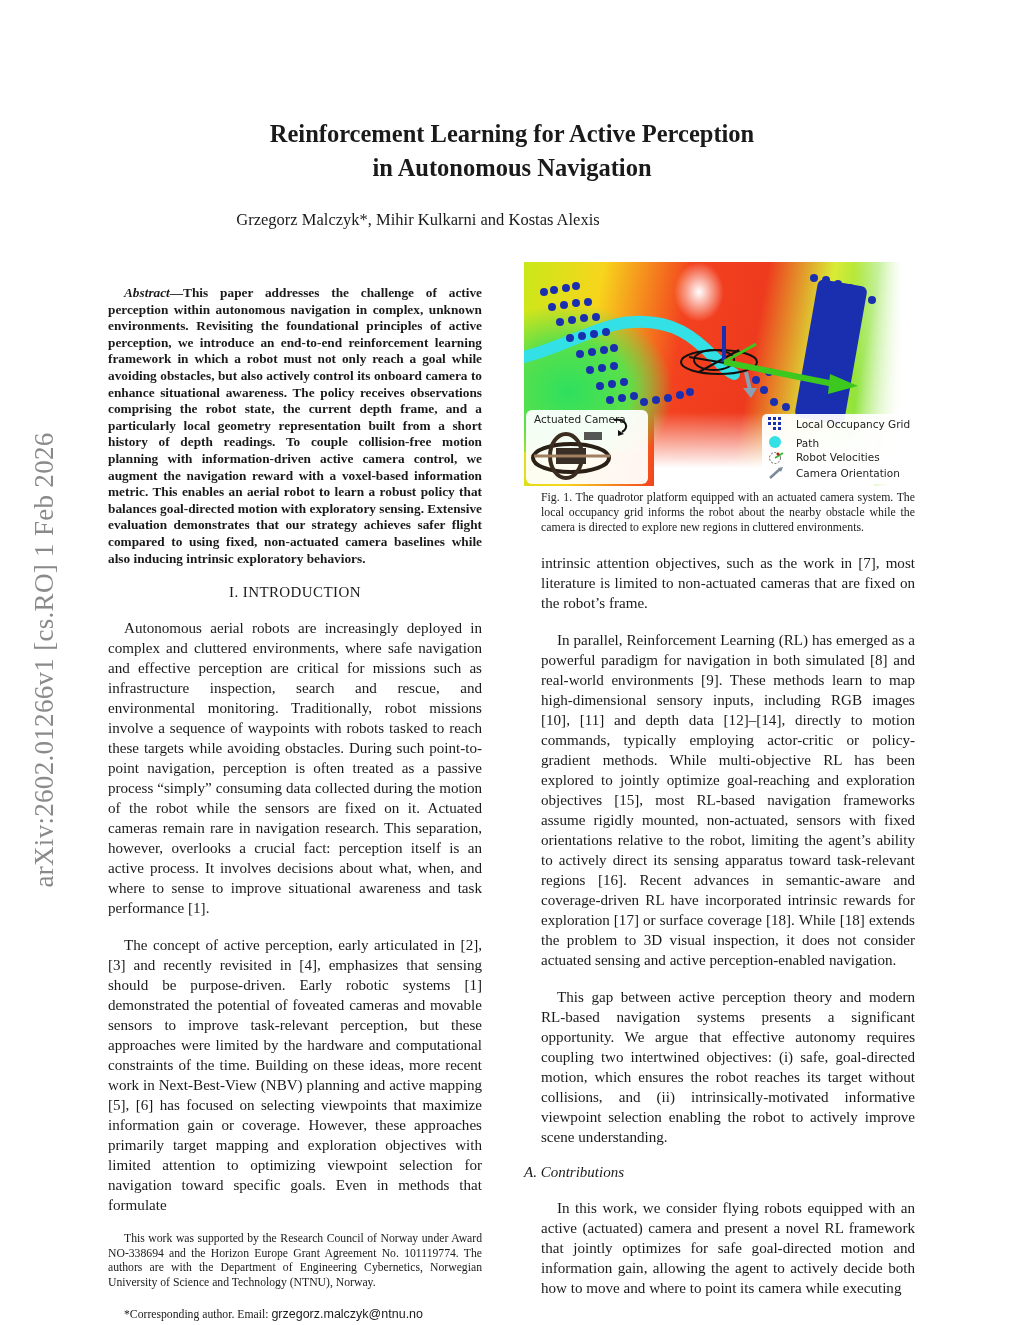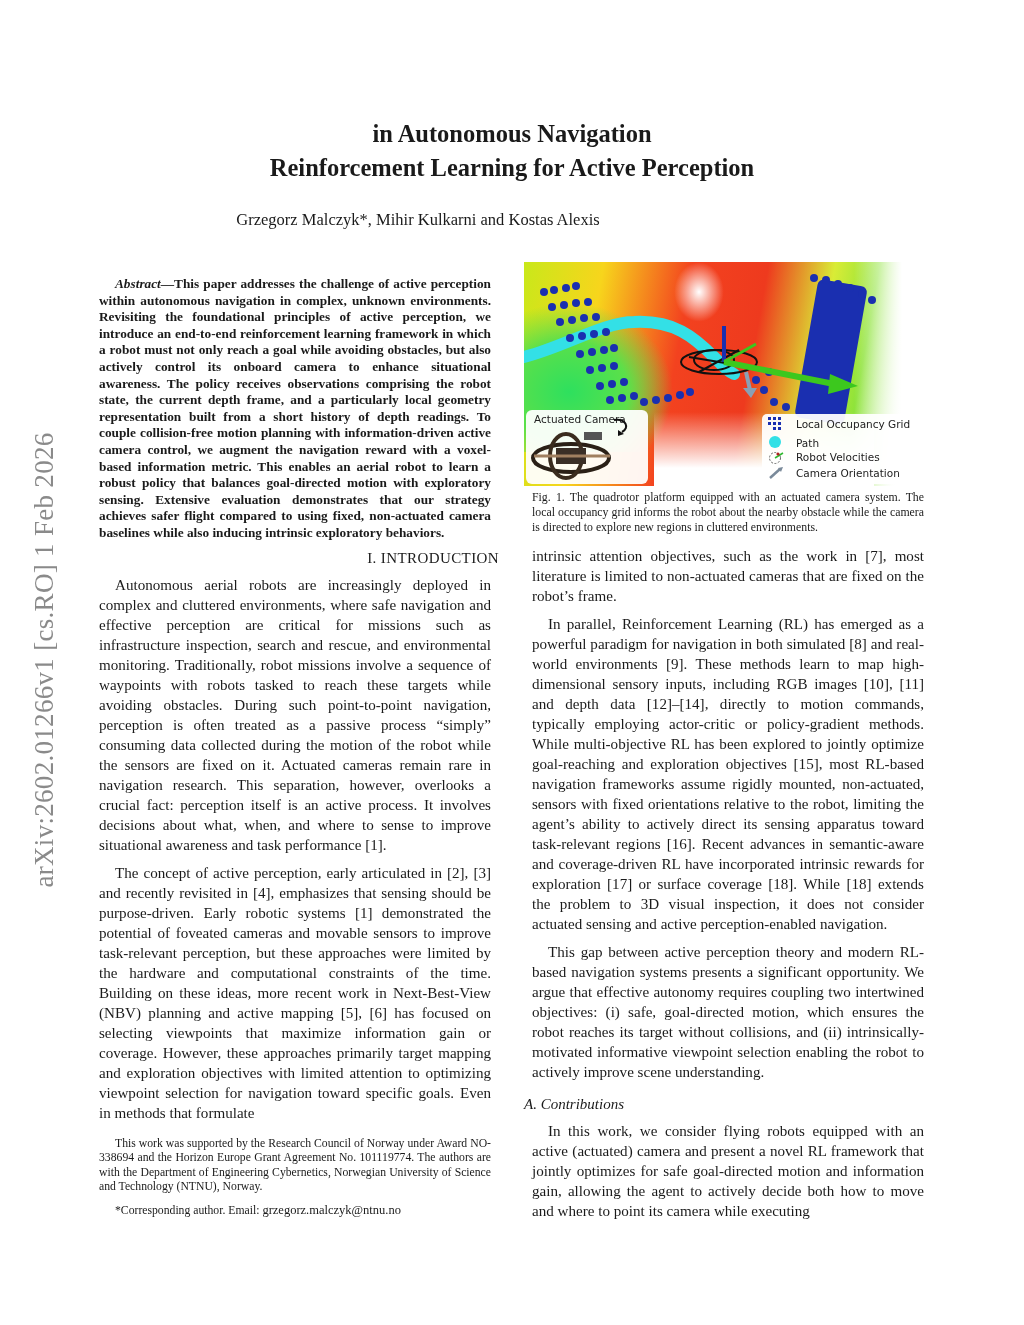--- a/index.html
+++ b/index.html
@@ -19,37 +19,37 @@
     position: absolute; left: 44px; top: 660px; width: 0; height: 0;
   }
   .arxiv span {
     position: absolute; left: 0; top: 0; white-space: nowrap;
     transform: translate(-50%, -50%) rotate(-90deg);
     font-size: 27px; color: #8a8a8a; letter-spacing: 0.3px;
   }
   .col { position: absolute; width: 408px; }
   .col-left { left: 91px; top: 268px; }
   .col-right { left: 524px; top: 262px; }
-  .just { text-align: justify; text-align-last: auto; margin: 8px; }
+  .just { text-align: justify; text-align-last: auto; margin: 17px; }
   .abstract {
     font-weight: bold; font-size: 13.3px; line-height: 16.6px;
     text-indent: 16px;
   }
   .abstract .lead { font-style: italic; }
   .section-head {
-    text-align: right; font-size: 15px; letter-spacing: 0.4px;
+    text-align: center; font-size: 15px; letter-spacing: 0.4px;
     margin: 3px 0 4px 0;
   }
   .body-p {
     font-size: 15.1px; line-height: 20px; text-indent: 16px;
   }
   .footnote {
     font-size: 11.7px; line-height: 14.5px; text-indent: 16px; margin-top: 14px;
   }
-  .footnote .mono { font-family: Liberation Serif, serif; font-size: 12.5px; }
+  .footnote .mono { font-family: Liberation Sans, sans-serif; font-size: 12.5px; }
   .figure {
     position: relative; width: 406px; height: 224px; overflow: hidden;
     background: linear-gradient(100deg, #c9e81a 0%, #f7d51c 18%, #f3421f 38%, #ee3a1e 55%, #d9ec36 70%, #8ee33a 80%, #ffffff 92%);
   }
   .fig-layer { position: absolute; }
   .fig-green-left {
     left: 0; top: 40px; width: 150px; height: 150px;
     background: radial-gradient(ellipse at 30% 60%, #2ee05e 0%, #5be04a 40%, rgba(120,230,60,0) 70%);
   }
   .fig-white-top {
@@ -90,22 +90,22 @@
   }
 </style>
 </head>
 <body>
 
 <div class="arxiv">
   <span>arXiv:2602.01266v1  [cs.RO]  1 Feb 2026</span>
 </div>
 
 <div class="title">
+  <div>Reinforcement Learning for Active Perception</div>
   <div>in Autonomous Navigation</div>
-  <div>Reinforcement Learning for Active Perception</div>
 </div>
 <div class="authors">Grzegorz Malczyk*, Mihir Kulkarni and Kostas Alexis</div>
 
 <div class="col col-left">
   <p class="just abstract"><span class="lead">Abstract</span><span>—</span><span>This paper addresses the challenge of active perception within autonomous navigation in complex, unknown environments. Revisiting the foundational principles of active perception, we introduce an end-to-end reinforcement learning framework in which a robot must not only reach a goal while avoiding obstacles, but also actively control its onboard camera to enhance situational awareness. The policy receives observations comprising the robot state, the current depth frame, and a particularly local geometry representation built from a short history of depth readings. To couple collision-free motion planning with information-driven active camera control, we augment the navigation reward with a voxel-based information metric. This enables an aerial robot to learn a robust policy that balances goal-directed motion with exploratory sensing. Extensive evaluation demonstrates that our strategy achieves safer flight compared to using fixed, non-actuated camera baselines while also inducing intrinsic exploratory behaviors.</span></p>
 
   <div class="section-head">I. INTRODUCTION</div>
 
   <p class="just body-p">Autonomous aerial robots are increasingly deployed in complex and cluttered environments, where safe navigation and effective perception are critical for missions such as infrastructure inspection, search and rescue, and environmental monitoring. Traditionally, robot missions involve a sequence of waypoints with robots tasked to reach these targets while avoiding obstacles. During such point-to-point navigation, perception is often treated as a passive process “simply” consuming data collected during the motion of the robot while the sensors are fixed on it. Actuated cameras remain rare in navigation research. This separation, however, overlooks a crucial fact: perception itself is an active process. It involves decisions about what, when, and where to sense to improve situational awareness and task performance [1].</p>
   <p class="just body-p">The concept of active perception, early articulated in [2], [3] and recently revisited in [4], emphasizes that sensing should be purpose-driven. Early robotic systems [1] demonstrated the potential of foveated cameras and movable sensors to improve task-relevant perception, but these approaches were limited by the hardware and computational constraints of the time. Building on these ideas, more recent work in Next-Best-View (NBV) planning and active mapping [5], [6] has focused on selecting viewpoints that maximize information gain or coverage. However, these approaches primarily target mapping and exploration objectives with limited attention to optimizing viewpoint selection for navigation toward specific goals. Even in methods that formulate</p>

